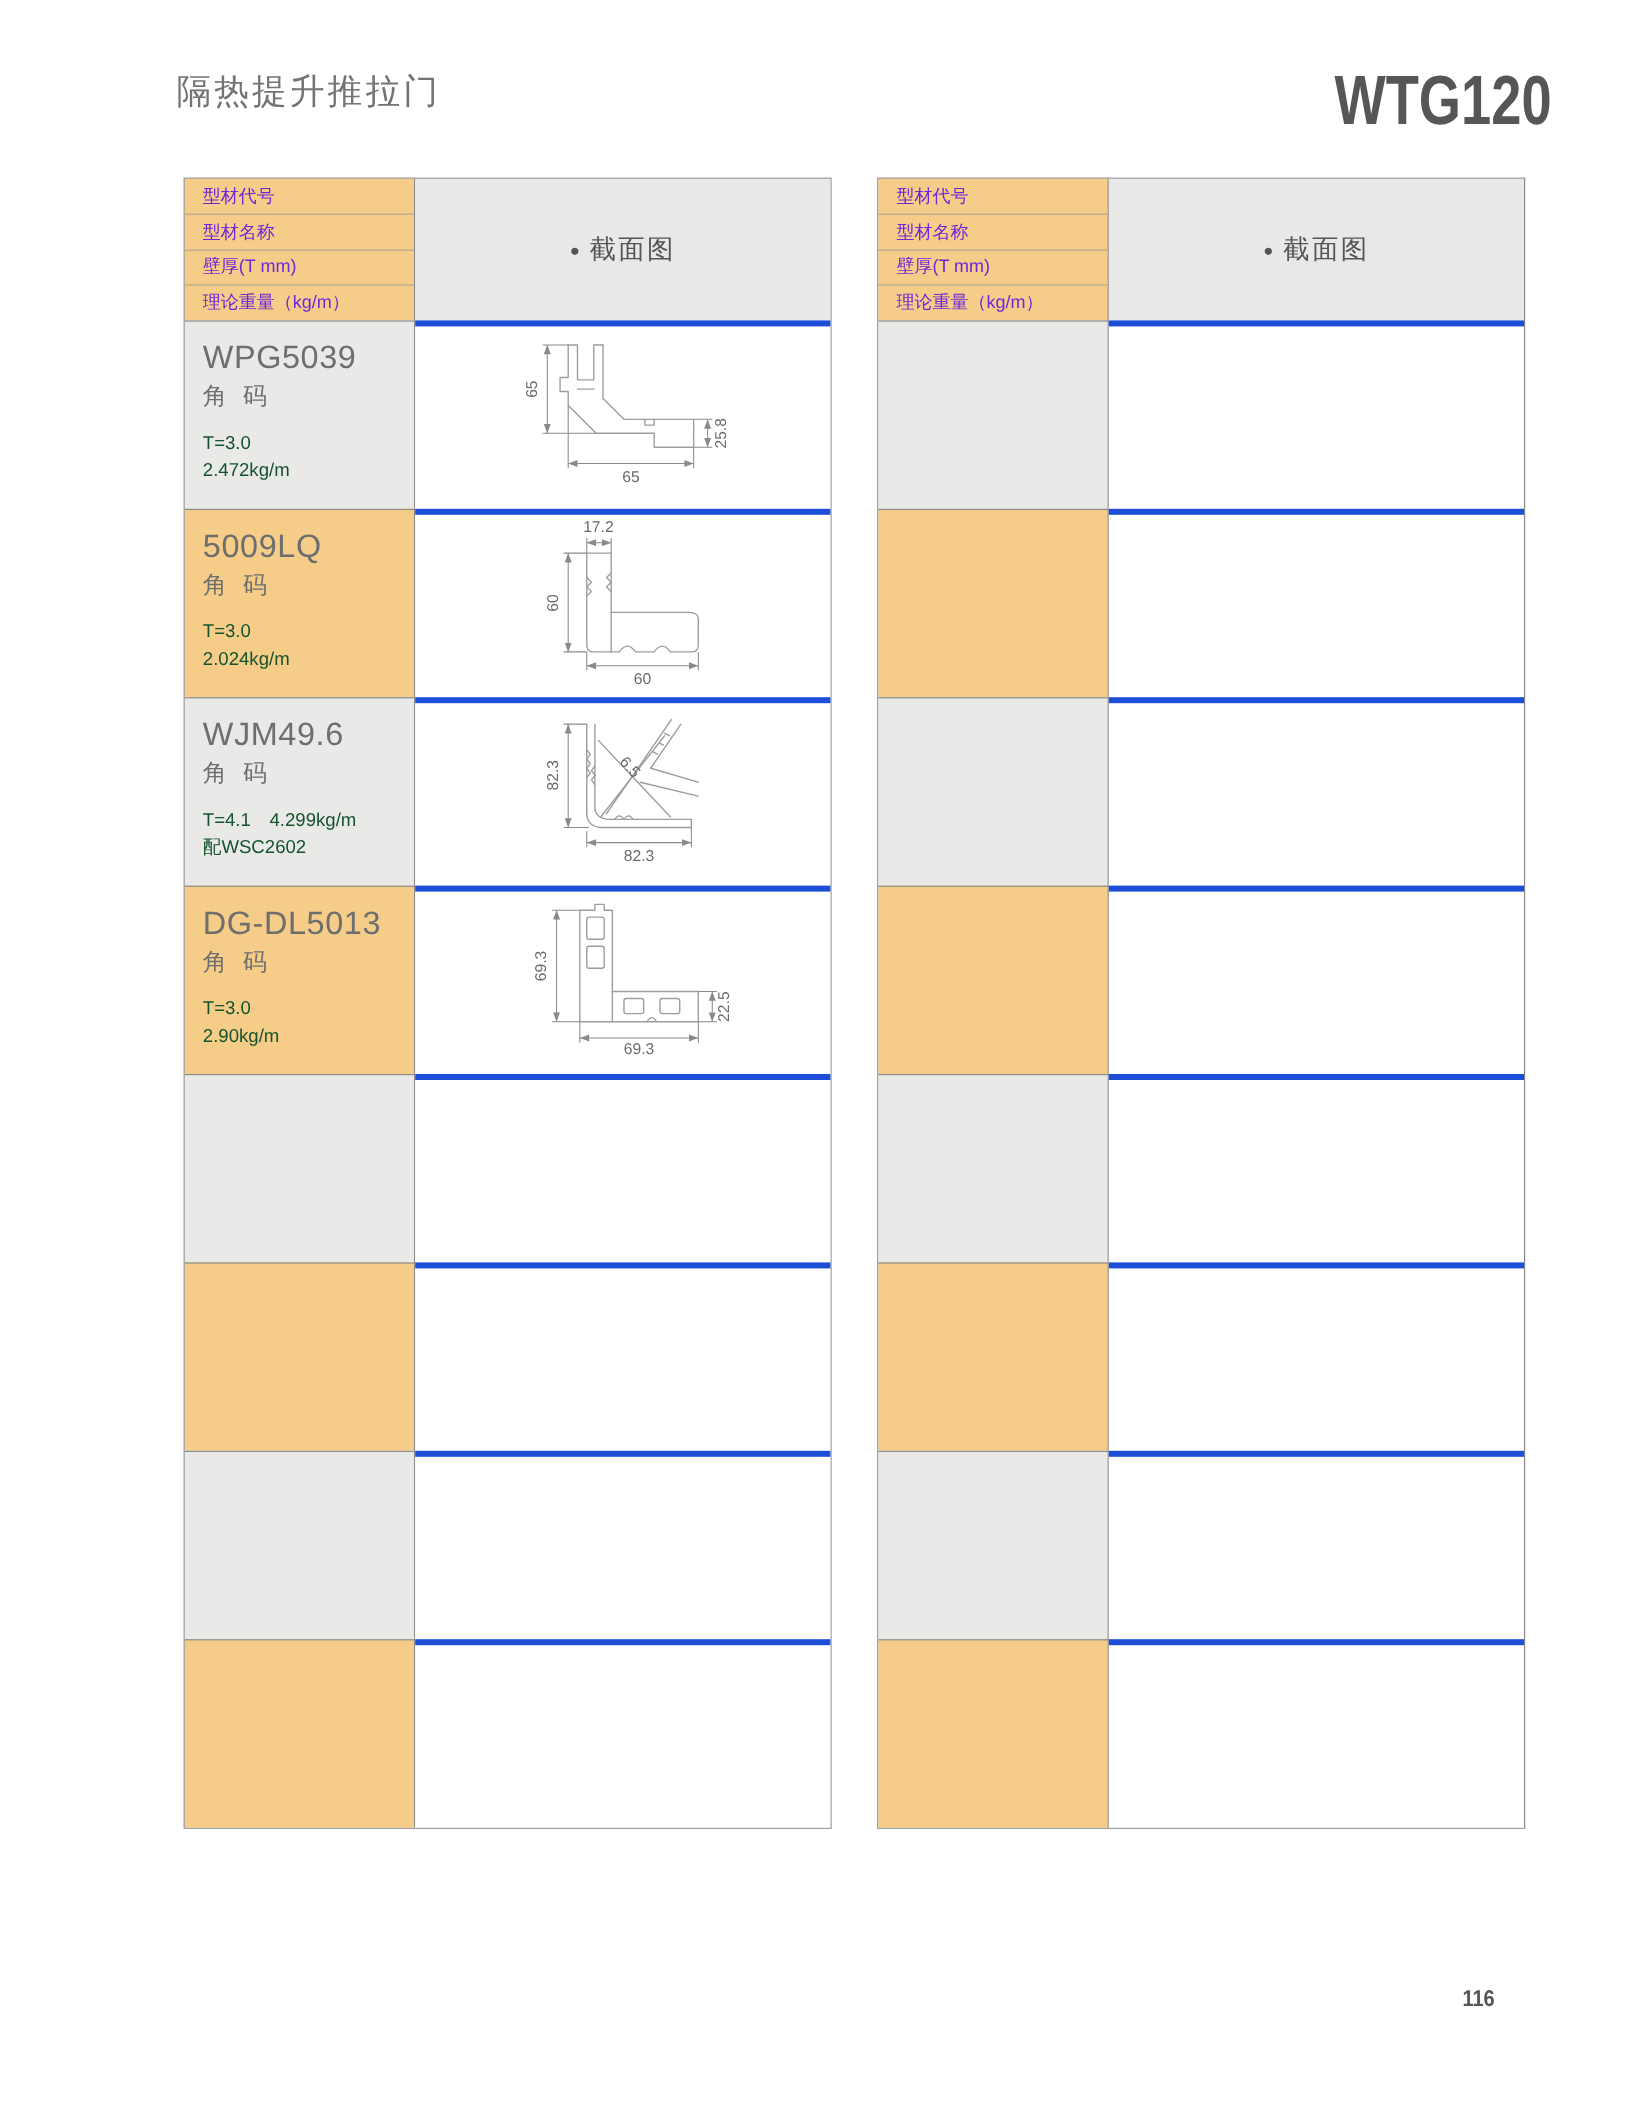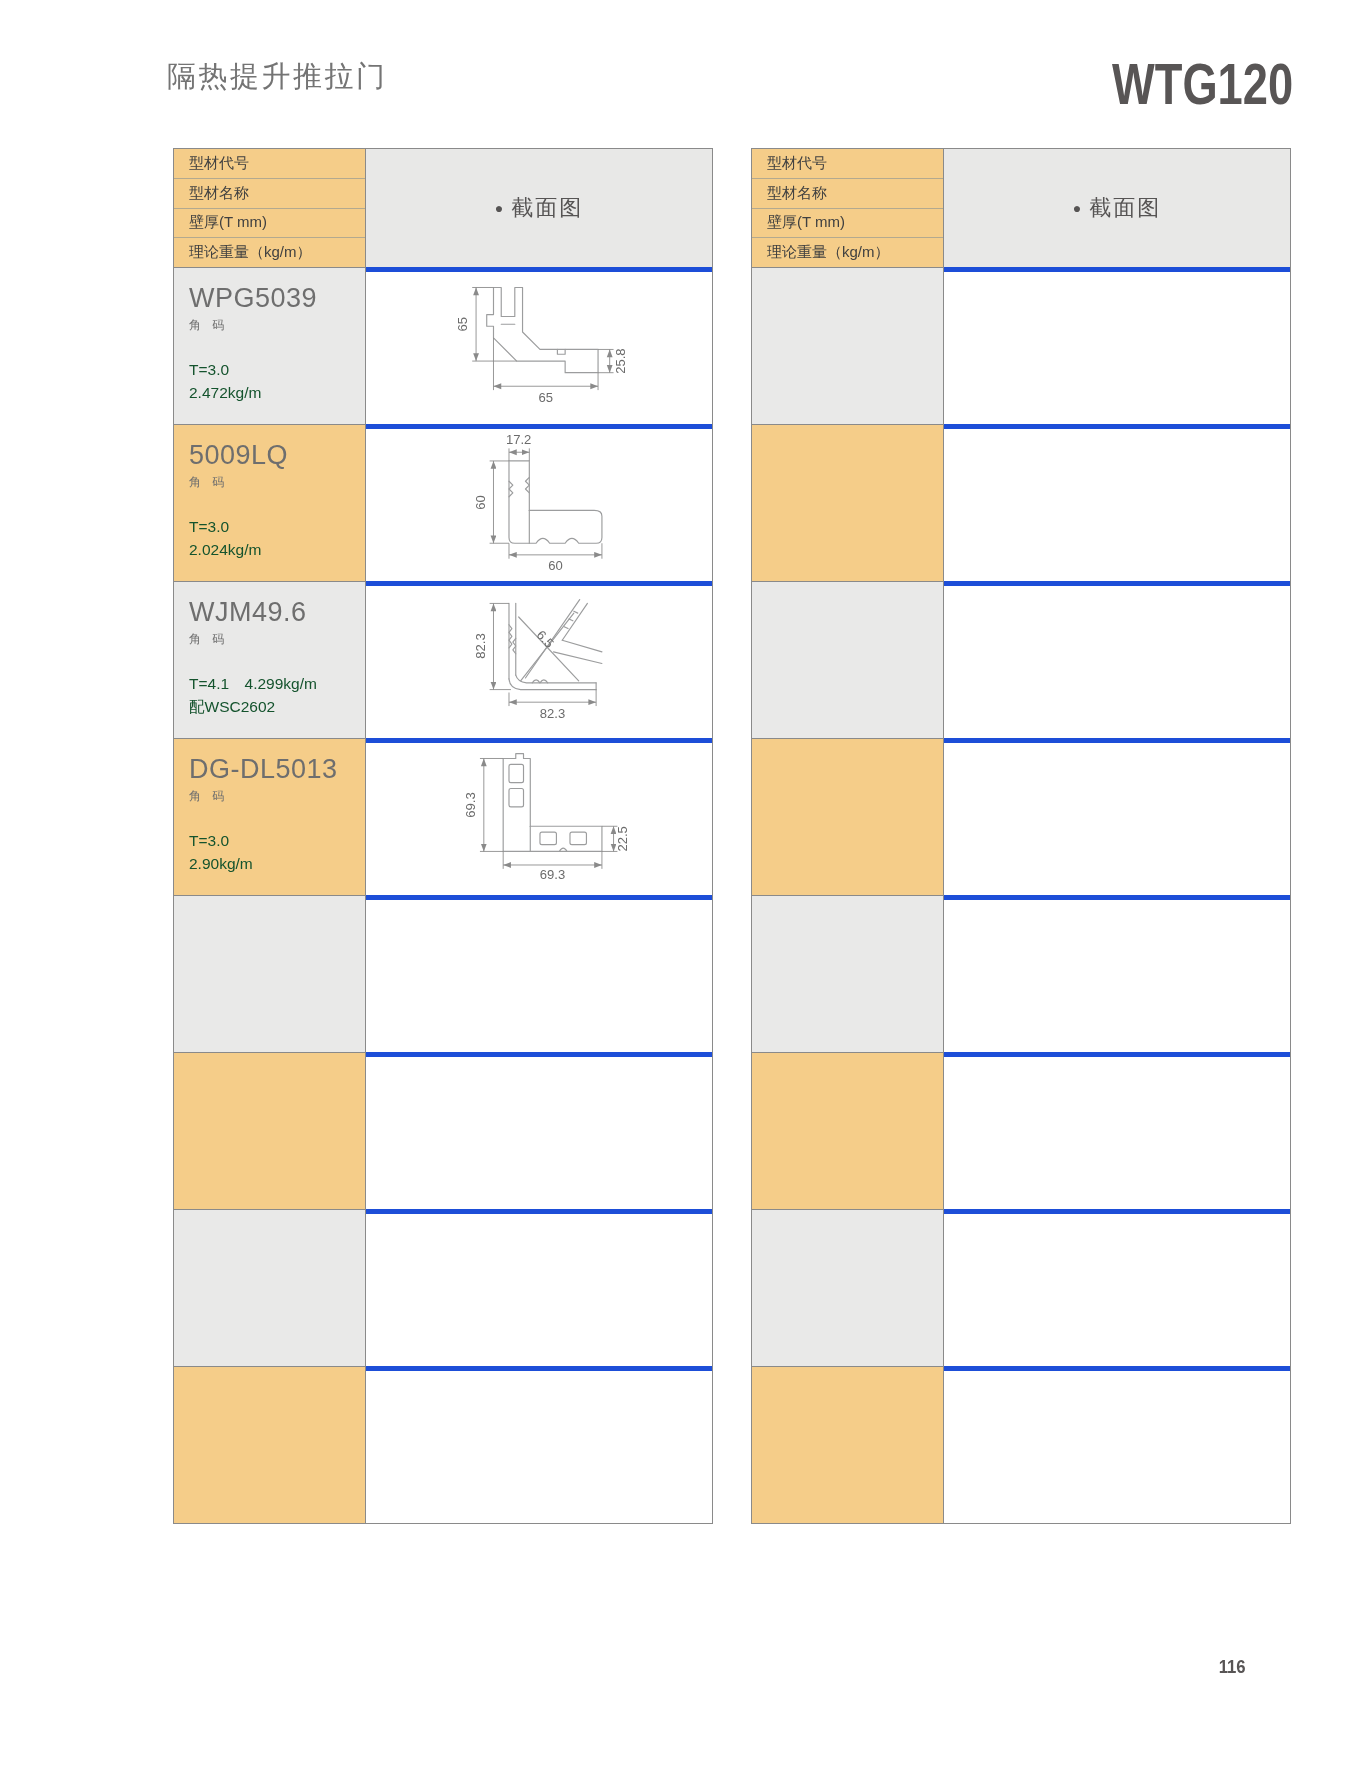--- a/index.html
+++ b/index.html
@@ -1,55 +1,55 @@
 <!DOCTYPE html>
 <html><head>
 <meta charset="utf-8">
 <style>
   * { margin:0; padding:0; box-sizing:border-box; }
   html,body { background:#ffffff; }
   body { width:1358px; height:1772px; position:relative;
          font-family:"Liberation Sans","DejaVu Sans",sans-serif; }
-  .sheet { position:absolute; inset:0; background:#fff; overflow:hidden;margin-left:20px; }
+  .sheet { position:absolute; inset:0; background:#fff; overflow:hidden; }
 
   .page-title { position:absolute; left:147px; top:57px; font-size:29px;
                 color:#747474; letter-spacing:2.5px; }
   .model-code { position:absolute; right:65px; top:50px; font-size:58px;
                 font-weight:700; color:#585555; letter-spacing:0;
                 transform:scaleX(0.78); transform-origin:100% 50%; }
   .page-number { position:absolute; right:112px; top:1656px; font-size:19px;
                  font-weight:700; color:#585555; transform:scaleX(0.88);
                  transform-origin:100% 50%; }
 
   .ptable { position:absolute; top:148px; width:540px; background:#fff;
             display:grid; grid-template-columns:192px 1fr;
             grid-template-rows:118px repeat(8,157px);
             border:1.5px solid #8a8a8a; }
   .ptable.left  { left:153px; }
   .ptable.right { left:731px; }
 
   .hdr-labels { display:flex; flex-direction:column;
                 border-right:1px solid #8a8a8a; background:#F5CD89; }
   .hcell { flex:1; display:flex; align-items:center; padding-left:15px;
-           font-size:15px; color:#404040; border-bottom:1px solid #b3a98f; }
+           font-size:15px; color:#6d28d9; border-bottom:1px solid #b3a98f; }
   .hcell.last { border-bottom:none; }
   .hdr-section { grid-column:2; background:#E8E8E7; display:flex;
                  align-items:center; justify-content:center;
                  font-size:22px; color:#565454; letter-spacing:2px; }
   .hdr-section .bullet { font-size:14px; margin-right:6px; }
 
   .lcell { border-top:1px solid #8a8a8a; border-right:1px solid #8a8a8a;
            display:flex; flex-direction:column;
            padding:15px 8px 20px 15px; }
   .lcell.g { background:#E9E9E8; }
   .lcell.o { background:#F5CD89; }
   .scell { border-top:5px solid #1d4ed8; background:#fff;
            display:flex; align-items:center; justify-content:center; }
   .code  { font-size:27px; color:#6e6e6e; letter-spacing:0.5px; }
-  .pname { font-size:12px; color:#6e6e6e; letter-spacing:4px; margin-top:3px; }
+  .pname { font-size:20px; color:#6e6e6e; letter-spacing:4px; margin-top:3px; }
   .details { margin-top:auto; font-size:15.5px; color:#14532d; line-height:23px; }
 
   svg.draw { width:100%; height:100%; display:block; }
   .pline path, .pline rect { fill:none; stroke:#9c9d9e; stroke-width:1.2;
                              stroke-linejoin:round; stroke-linecap:round; }
   .dline path { fill:none; stroke:#8a8a8a; stroke-width:0.9; }
   .dtext { fill:#6b6b6b; font-size:13.5px; text-anchor:middle;
            font-family:"Liberation Sans","DejaVu Sans",sans-serif; }
 </style>
 </head>

